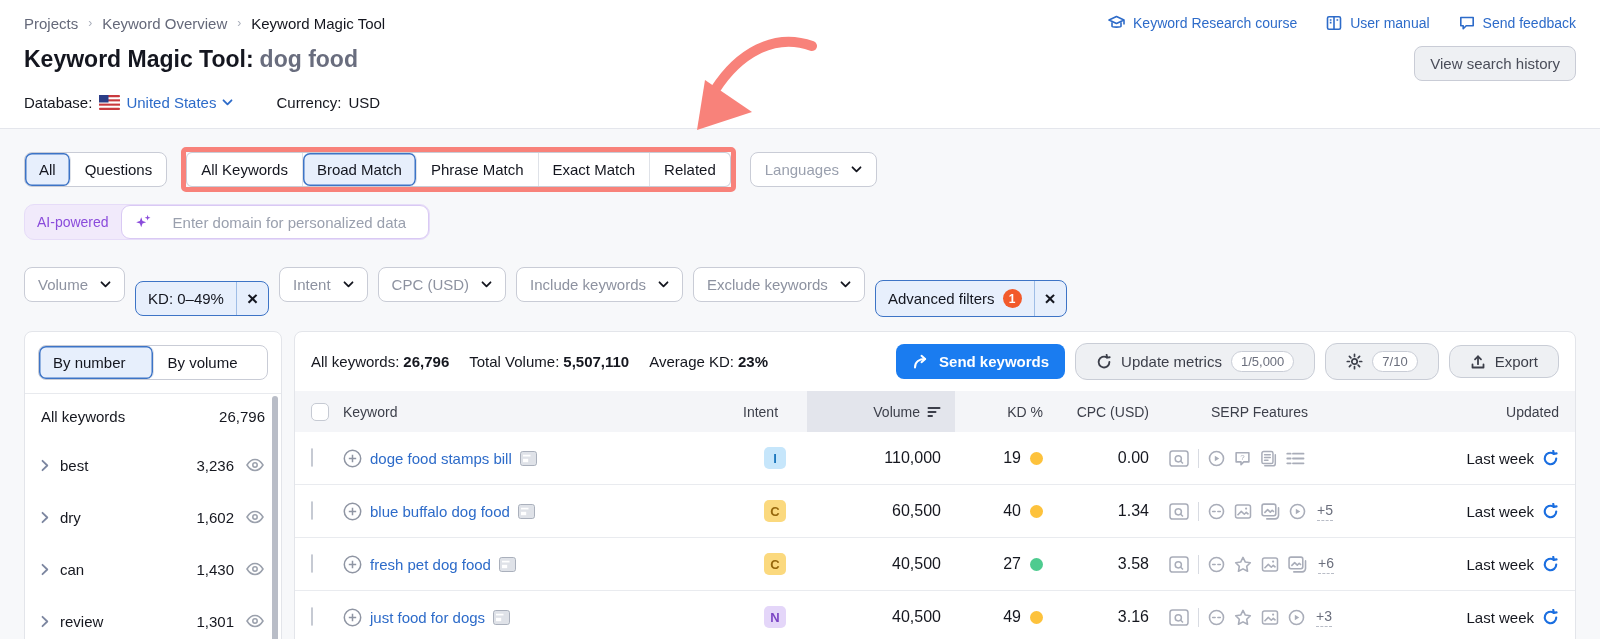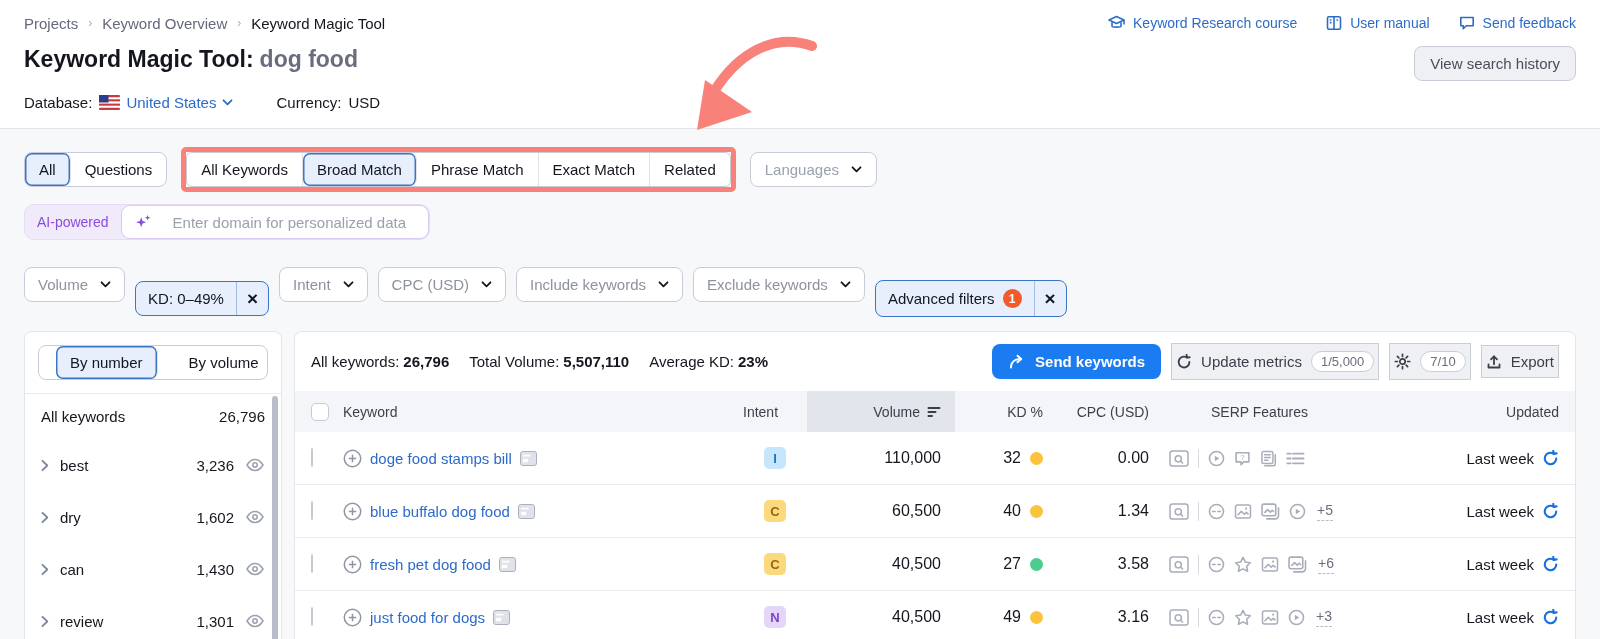--- a/index.html
+++ b/index.html
@@ -58,37 +58,37 @@
                        font-size:19px; font-weight:600; color:#14161f; }
   .count-badge { width:19px; height:19px; border-radius:50%; background:#f25a2b; color:#fff; font-size:12px;
                  font-weight:700; display:flex; align-items:center; justify-content:center; }
 
   
   .cards { display:flex; gap:12px; margin-top:14px; align-items:flex-start; }
   .card { background:#fff; border:1px solid #e3e5ea; border-radius:8px; overflow:hidden; height:328px; }
   .sidebar { width:258px; position:relative; }
   .sb-tabs { margin:13px; }
   .sb-tabs .seg { width:100%; }
-  .sb-tabs .seg-item { flex:1; text-align:left;margin-left:17px; }
+  .sb-tabs .seg-item { flex:1; text-align:left; }
   .sb-allrow { display:flex; align-items:center; padding:0 16px; height:46px; font-size:15px;
                border-top:1px solid #e8eaee; }
   .sb-allrow .cnt { margin-left:auto; }
   .sb-item { display:flex; align-items:center; gap:11px; padding:0 16px; height:52px; font-size:15px; cursor:pointer; }
   .sb-item .cnt { margin-left:auto; }
   .sb-item .eye { display:flex; }
   .sb-scrollbar { position:absolute; right:3px; top:64px; width:6px; height:300px; border-radius:3px; background:#b9bdc7; }
 
   .main { flex:1; display:flex; flex-direction:column; }
   .summary { display:flex; align-items:center; gap:20px; padding:11px 16px; font-size:15px; }
   .sum b { margin-left:4px; }
   .action-group { margin-left:auto; display:flex; gap:10px; align-items:center; }
   .btn-primary { display:flex; align-items:center; gap:9px; background:#1a7cf0; color:#fff; font-weight:700;
                  border:none; border-radius:8px; padding:9px 16px; font-size:15px; cursor:pointer; font-family:Liberation Sans, sans-serif;margin-left:16px; }
   .btn-gray { display:flex; align-items:center; gap:9px; background:#eef0f3; border:1px solid #c9cdd6;
-              color:#3c3f4a; border-radius:0; padding:7px 4px; font-size:15px; cursor:pointer; font-family:inherit;text-align:center; }
+              color:#3c3f4a; border-radius:12px; padding:7px 20px; font-size:15px; cursor:pointer; font-family:inherit;text-align:center; }
   .quota { background:#fff; border:1px solid #c9cdd6; border-radius:999px; padding:2px 9px; font-size:13px; color:#6b6f7d; }
 
   .grid { display:grid; grid-template-columns:48px 1fr 64px 148px 96px 118px 250px 156px; align-items:center; }
   .thead { background:#f4f5f8; height:41px; font-size:14px; color:#3c3f4a; }
   .th { display:flex; align-items:center; height:100%; }
   .th-vol { background:#e3e5ec; justify-content:flex-end; padding-right:14px; gap:7px; }
   .th-kd { justify-content:flex-end; padding-right:8px; }
   .th-cpc { justify-content:flex-end; padding-right:20px; }
   .th-serp { padding-left:42px; }
   .th-upd { justify-content:flex-end; padding-right:16px; }
@@ -461,21 +461,21 @@
                   <path d="M3 4.6h7.5" stroke="#fff" stroke-width="1.7"></path>
                   <rect x="3" y="7.8" width="5.2" height="3.4" fill="#fff"></rect>
                 </svg>
               </span>
           </div>
           <div class="intent-cell">
               <span class="intent-badge" style="background: rgb(198, 230, 251); color: rgb(30, 120, 189);">I</span>
             </div>
           <div class="vol-cell">110,000</div>
           <div class="kd-cell">
-              <span>32</span>
+              <span>19</span>
                <span class="kd-dot" style="background: rgb(253, 194, 60);"></span>
             </div>
           <div class="cpc-cell">0.00</div>
           <div class="serp-cell">
             <span class="icon">
                 <svg width="20" height="17" viewBox="0 0 20 17" fill="none" stroke="#a9adb9" stroke-width="1.5">
                   <rect x="1" y="1" width="18" height="15" rx="2.6"></rect>
                   <circle cx="9.3" cy="8.8" r="3.1"></circle>
                   <path d="M11.7 11.2 L14 13.5"></path>
                 </svg>

